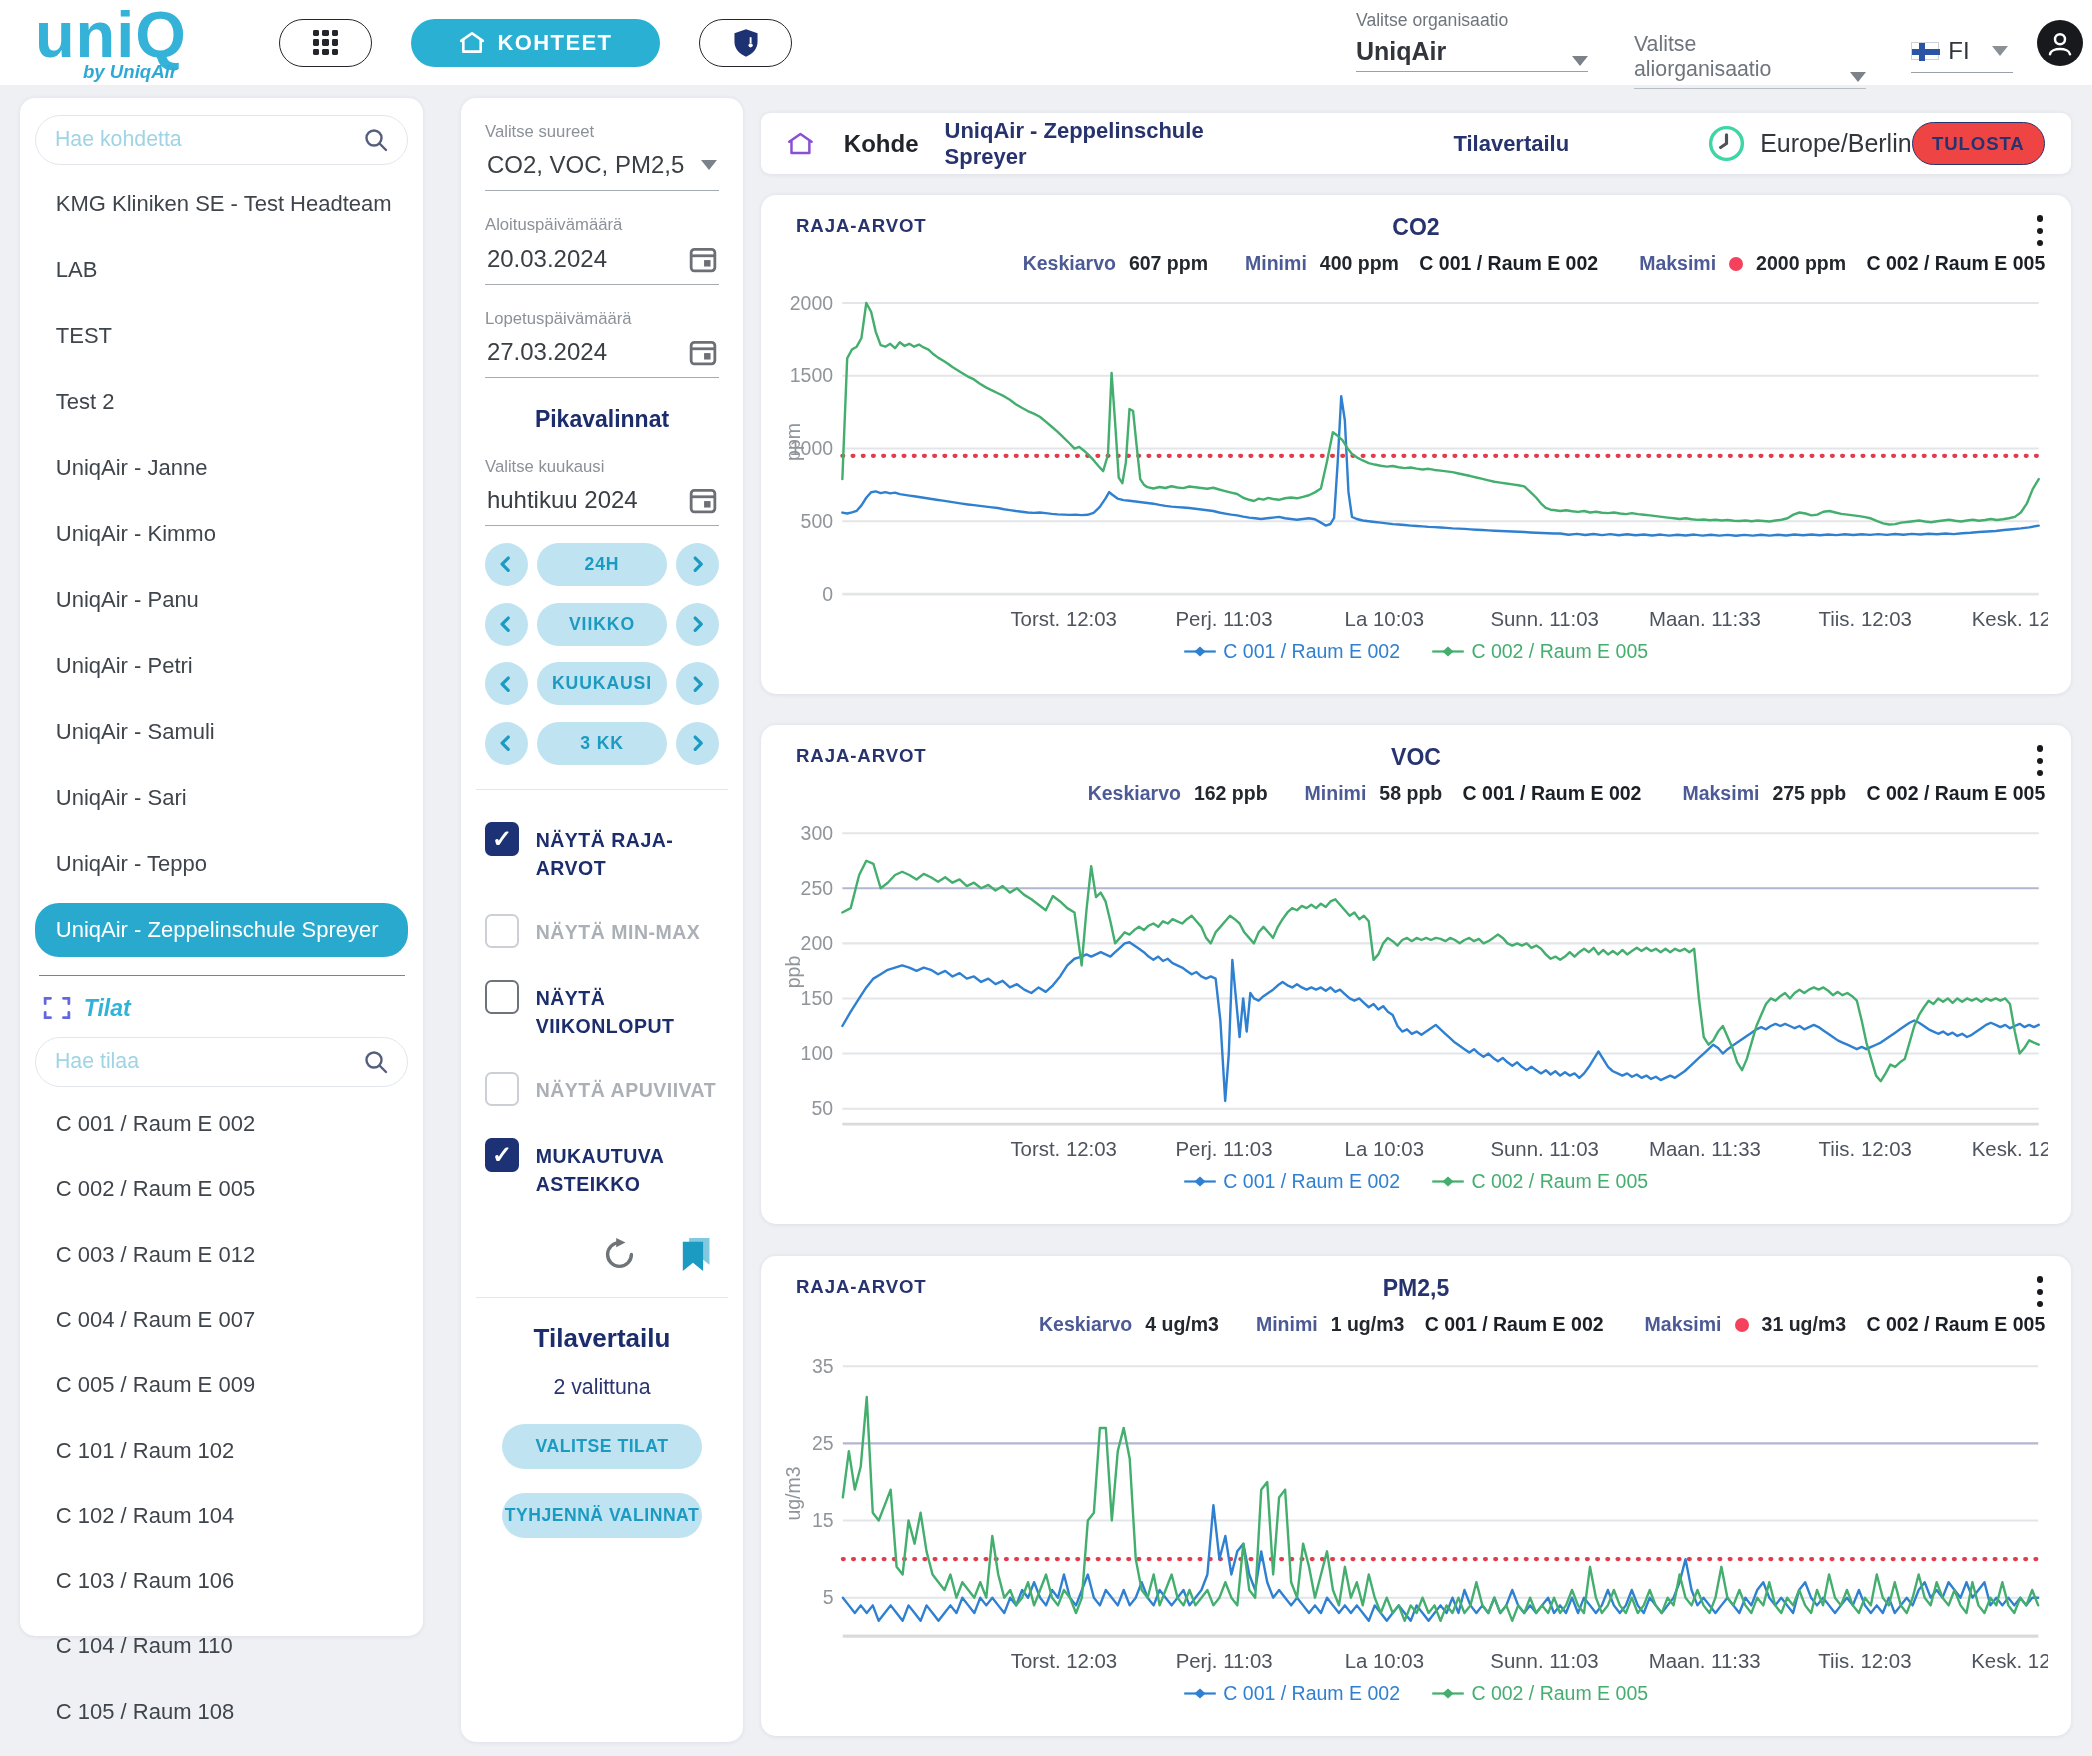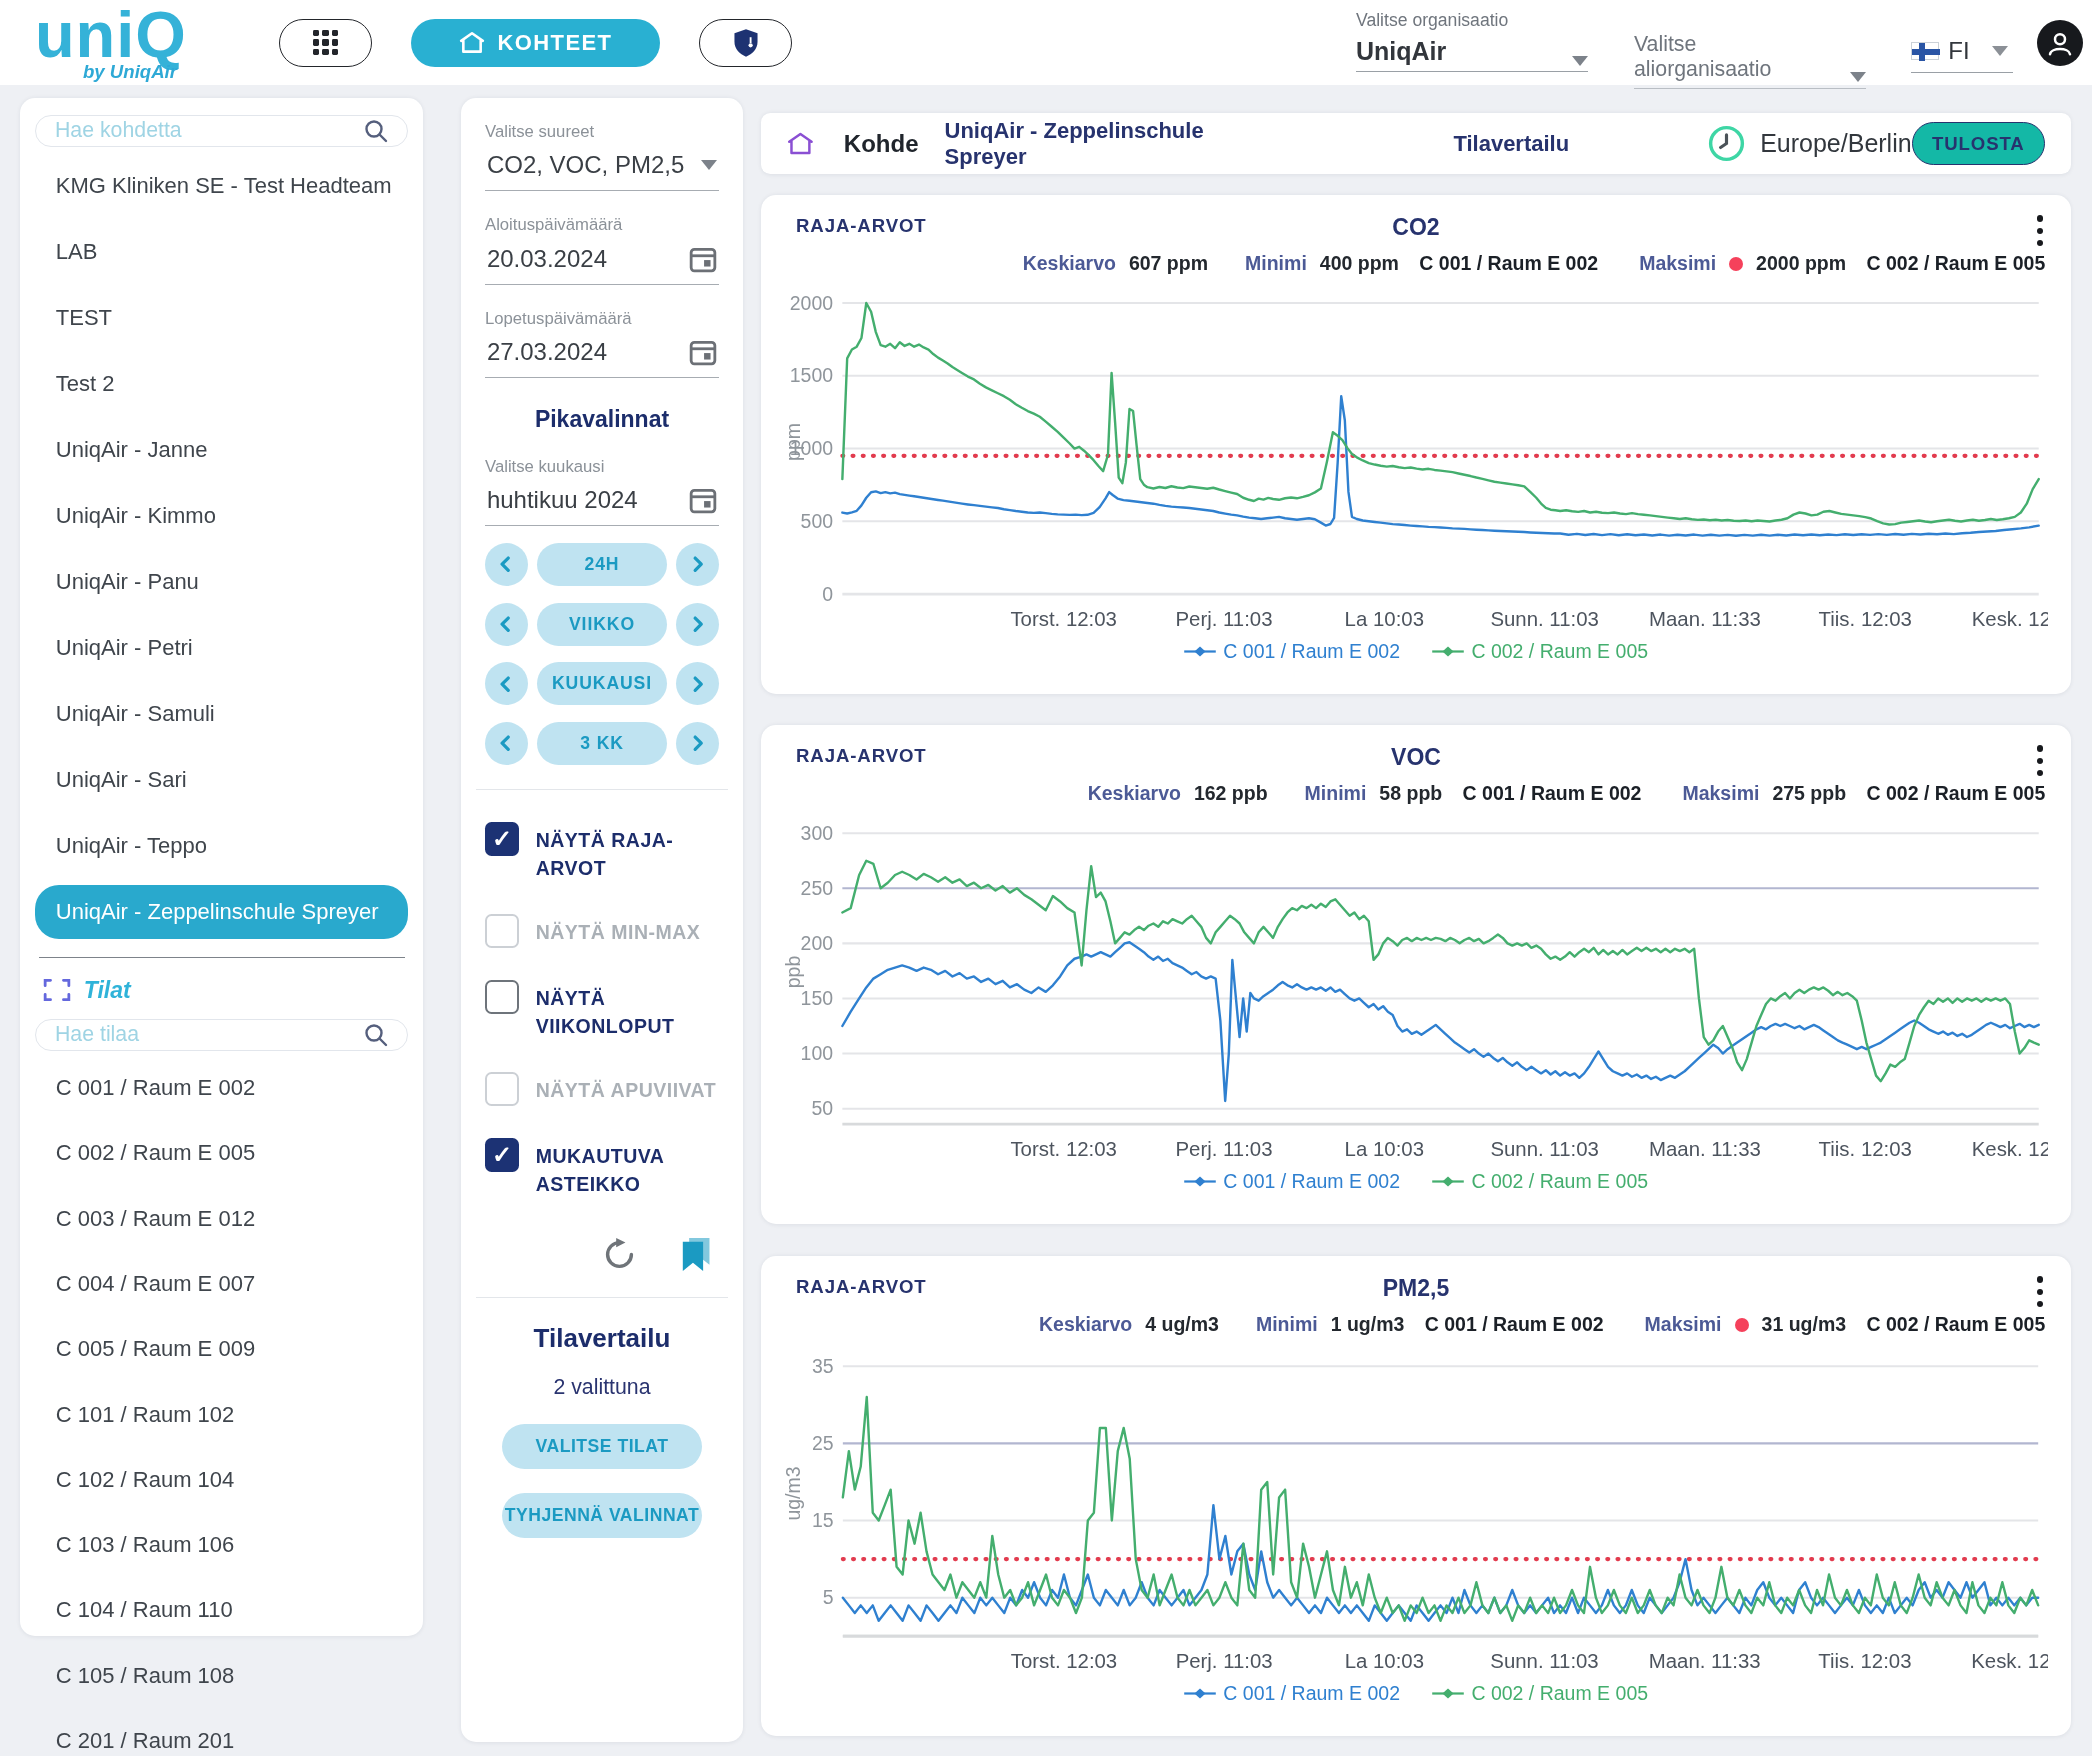--- a/index.html
+++ b/index.html
@@ -26,21 +26,21 @@
   #org2 { left:1634px; width:232px; top:32px; }
   #lang-block { position:absolute; left:1911px; top:37px; width:102px; border-bottom:1.4px solid #9aa0a6; padding-bottom:7.4px; display:flex; align-items:center; gap:9.3px; cursor:pointer; }
   .flag { width:28px; height:18.6px; background:#fff; border:0.9px solid #ccd2d8; position:relative; }
   .flag:before { content:""; position:absolute; left:7.4px; top:0; width:5.6px; height:18.6px; background:#2a55a5; }
   .flag:after { content:""; position:absolute; left:0; top:6.5px; width:28px; height:5.6px; background:#2a55a5; }
   #lang-code { font-size:24px; color:#32363c; }
   #avatar { position:absolute; left:2037px; top:20.4px; width:46px; height:46px; border-radius:50%; background:#17191d; display:flex; align-items:center; justify-content:center; cursor:pointer; }
 
   
   #sidebar { left:20.4px; top:98px; width:403px; height:1538px; padding:16.7px 15px; }
-  .search-pill { height:32px; border:1.9px solid #e2e6ec; border-radius:26px; display:flex; align-items:center; padding:0 18.6px; }
+  .search-pill { height:50px; border:1.9px solid #e2e6ec; border-radius:26px; display:flex; align-items:center; padding:0 18.6px; }
   .search-pill input { border:none; outline:none; flex:1; font-size:21.3px; color:#3a4046; font-family:inherit; }
   .search-pill input::placeholder { color:#9fd4e4; }
   .loc-item { font-size:22px; color:#3f454c; padding:14px 20.4px; cursor:pointer; margin-top:12px; border-radius:24px; white-space:nowrap; overflow:hidden; }
   .loc-item.selected { background:#29a9cd; color:#fff; }
   #sidebar-divider { height:0.9px; background:#7d838a; margin:18.6px 3.7px 0 3.7px; }
   #tilat-row { display:flex; align-items:center; gap:13px; margin:18.6px 0 15px 7.4px; }
   #tilat-label { color:#2fb3d9; font-size:23px; font-weight:bold;font-style:italic; }
   .room-item { font-size:22px; color:#3f454c; padding:15px 20.4px; cursor:pointer; margin-top:9.3px; }
 
   
@@ -66,21 +66,21 @@
   #selected-count { font-size:21.3px; color:#2a3470; margin-top:20.4px; }
   .cmp-btn { margin:24px auto 0 auto; width:200px; height:45px; border:none; border-radius:24px; background:#bfe3f1; color:#1b9ac2; font-size:17.6px; font-weight:bold; letter-spacing:0.5px; display:flex; align-items:center; justify-content:center; cursor:pointer; font-family:inherit; }
 
   
   #main-header { left:761px; top:113px; width:1310px; height:61px; border-radius:9.3px; display:flex; align-items:center; padding:0 26px; }
   #kohde-label { font-size:24px; font-weight:bold; color:#20252c; margin-left:30px; }
   #kohde-value { font-size:22px; font-weight:bold; color:#27336e; margin-left:26px; }
   #mode-label { font-size:22px; font-weight:bold; color:#27336e; margin-left:176px; }
   #tz-wrap { display:flex; align-items:center; gap:15px; margin-left:139px; }
   #tz-value { font-size:25px; color:#32373d; }
-  #print-btn { margin-left:auto; width:139px; height:43px; background:#14b8a6; border:1.9px solid #27336e; border-radius:22px; color:#27336e; font-size:18.6px; font-weight:bold; letter-spacing:0.9px; cursor:pointer; font-family:inherit; }
+  #print-btn { margin-left:auto; width:139px; height:43px; background:#ef4444; border:1.9px solid #27336e; border-radius:22px; color:#27336e; font-size:18.6px; font-weight:bold; letter-spacing:0.9px; cursor:pointer; font-family:inherit; }
 
   
   .chart-card { left:761px; width:1310px; padding:13px 22px; }
   .chart-head { position:relative; height:35px; }
   .raja-label { position:absolute; left:13px; top:7.4px; font-size:18.6px; font-weight:bold; letter-spacing:0.9px; color:#27336e; }
   .chart-title { position:absolute; left:0; right:0; text-align:center; top:5.6px; font-size:23px; font-weight:bold; color:#27336e; }
   .kebab { position:absolute; right:0; top:1.9px; display:flex; flex-direction:column; gap:5.6px; padding:5.6px; cursor:pointer; }
   .kebab i { width:6.5px; height:6.5px; border-radius:50%; background:#17191d; }
   .stats-row { display:flex; justify-content:flex-end; align-items:center; gap:13px; font-size:19.5px; margin-top:9.3px; padding-right:3.7px; }
   .stat-label { color:#4c5a96; font-weight:bold; }

